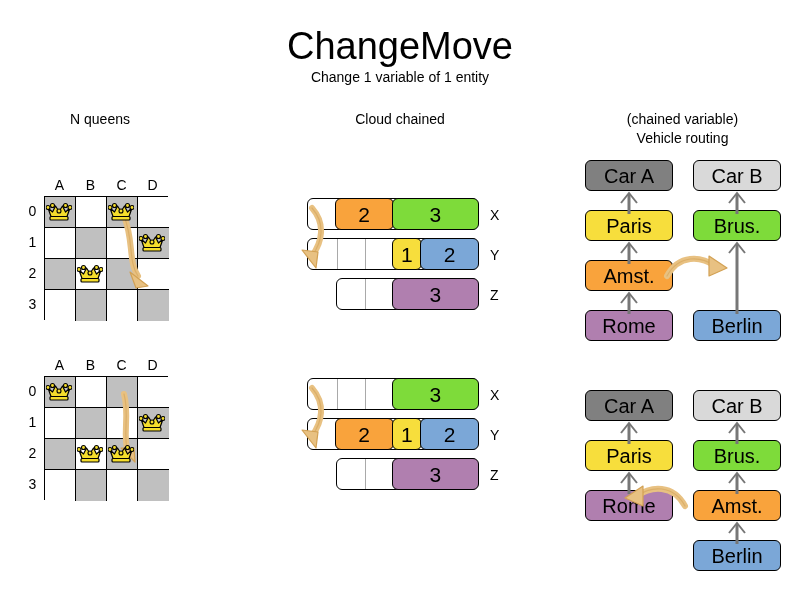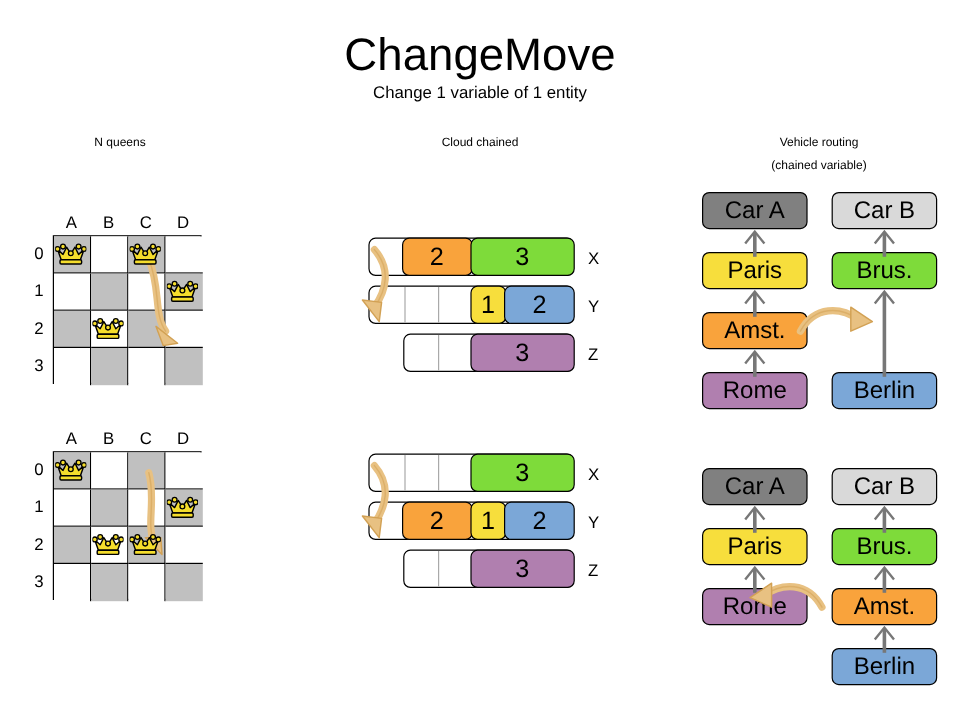--- a/index.html
+++ b/index.html
@@ -34,21 +34,21 @@
     top: 68px;
     left: 0;
     width: 800px;
     text-align: center;
     font-size: 14px;
     line-height: 18px;
   }
   .section-header {
     position: absolute;
     text-align: center;
-    font-size: 10px;
+    font-size: 14px;
     line-height: 19px;
   }
 
   
   .board-wrap { position: absolute; }
   .board {
     position: absolute;
     left: 20px;
     top: 20px;
     width: 124px;
@@ -148,22 +148,22 @@
 <body>
 
 <div id="page-title">ChangeMove</div>
 <div id="page-subtitle">Change 1 variable of 1 entity</div>
 
 <div class="section-header" style="left:20px; top:110px; width:160px;">N queens</div>
 
 <div class="section-header" style="left:320px; top:110px; width:160px;">Cloud chained</div>
 
 <div class="section-header" style="left:600px; top:110px; width:165px;">
+  <div>(chained variable)</div>
   <div>Vehicle routing</div>
-  <div>(chained variable)</div>
 </div>
 
 <div class="board-wrap" id="nqueens-before" style="left:24px; top:176px; width:160px; height:150px;">
     <div class="col-label" style="left: 20px;">A</div>
     <div class="col-label" style="left: 51px;">B</div>
     <div class="col-label" style="left: 82px;">C</div>
     <div class="col-label" style="left: 113px;">D</div>
     <div class="row-label" style="top: 27px;">0</div>
     <div class="row-label" style="top: 58px;">1</div>
     <div class="row-label" style="top: 89px;">2</div>

